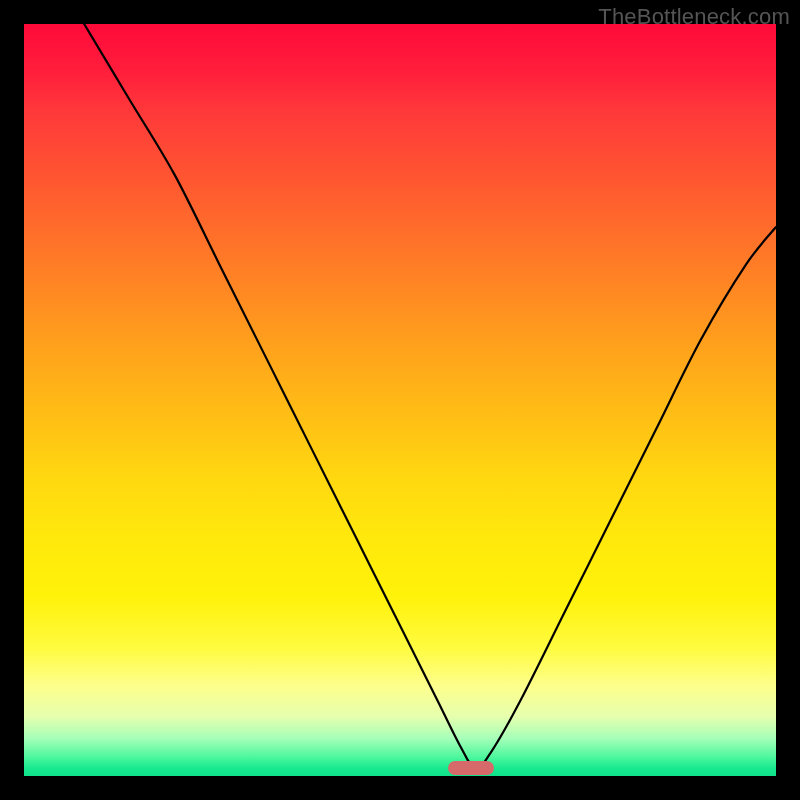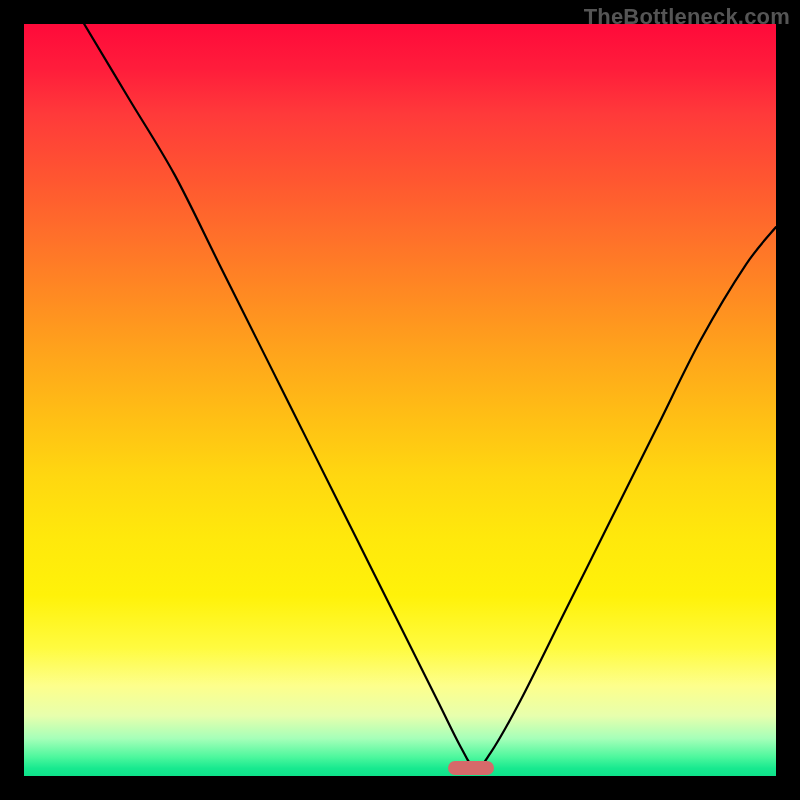--- a/index.html
+++ b/index.html
@@ -1,17 +1,17 @@
 <!DOCTYPE html>
 <html><head>
 <meta charset="utf-8">
 <style>
 html,body{margin:0;padding:0;width:800px;height:800px;background:#000;overflow:hidden;font-family:Arial,Helvetica,sans-serif}
 .wrap{position:relative;width:800px;height:800px}
-.watermark{position:absolute;top:4px;right:10px;color:#555;font-size:22px;font-weight:700;letter-spacing:.2px;z-index:3}
+.watermark{position:absolute;top:4px;right:10px;color:#555;font-size:22px;font-weight:400;letter-spacing:.2px;z-index:3}
 .plot{position:absolute;left:24px;top:24px;width:752px;height:752px;overflow:hidden}
 .grad{position:absolute;inset:0;background:linear-gradient(to bottom,
  #ff0a3a 0%,
  #ff1d3b 6%,
  #ff3a3a 12%,
  #ff5431 20%,
  #ff6f2a 28%,
  #ff8a22 36%,
  #ffa51b 44%,
  #ffbe15 52%,

